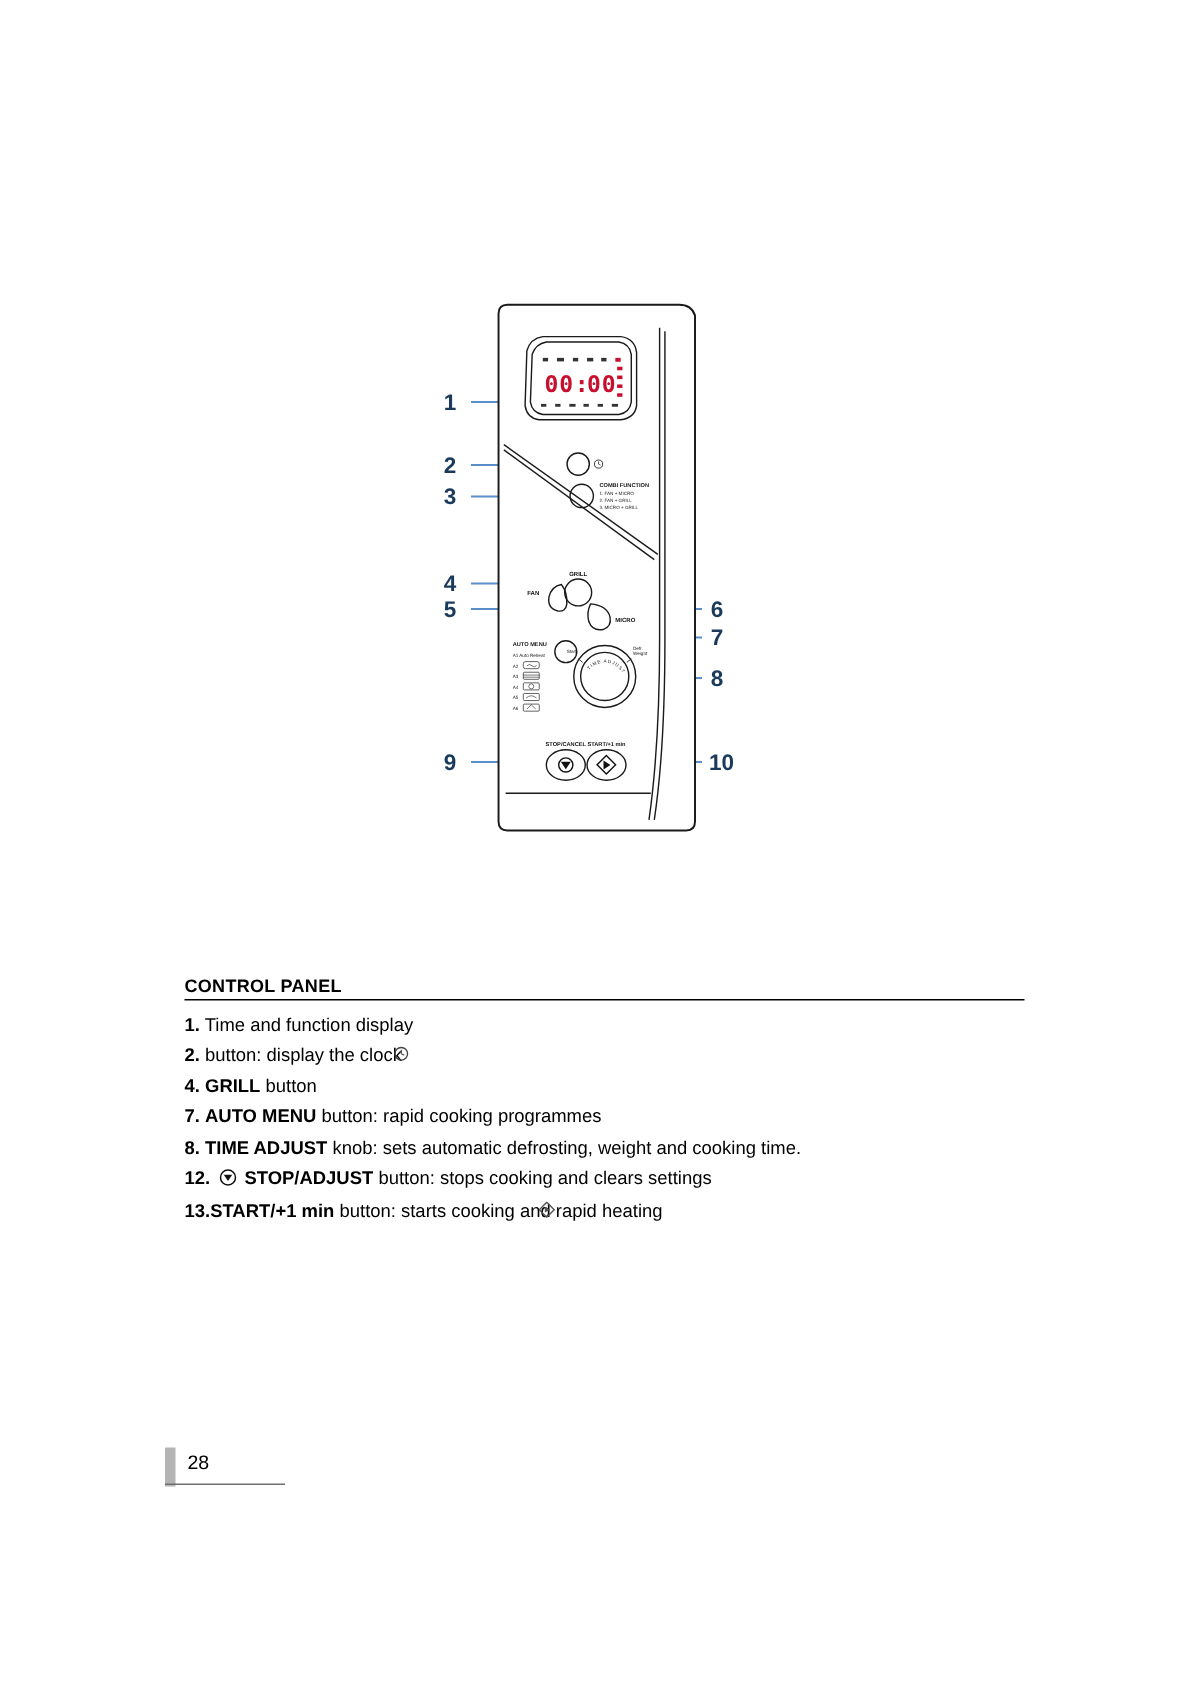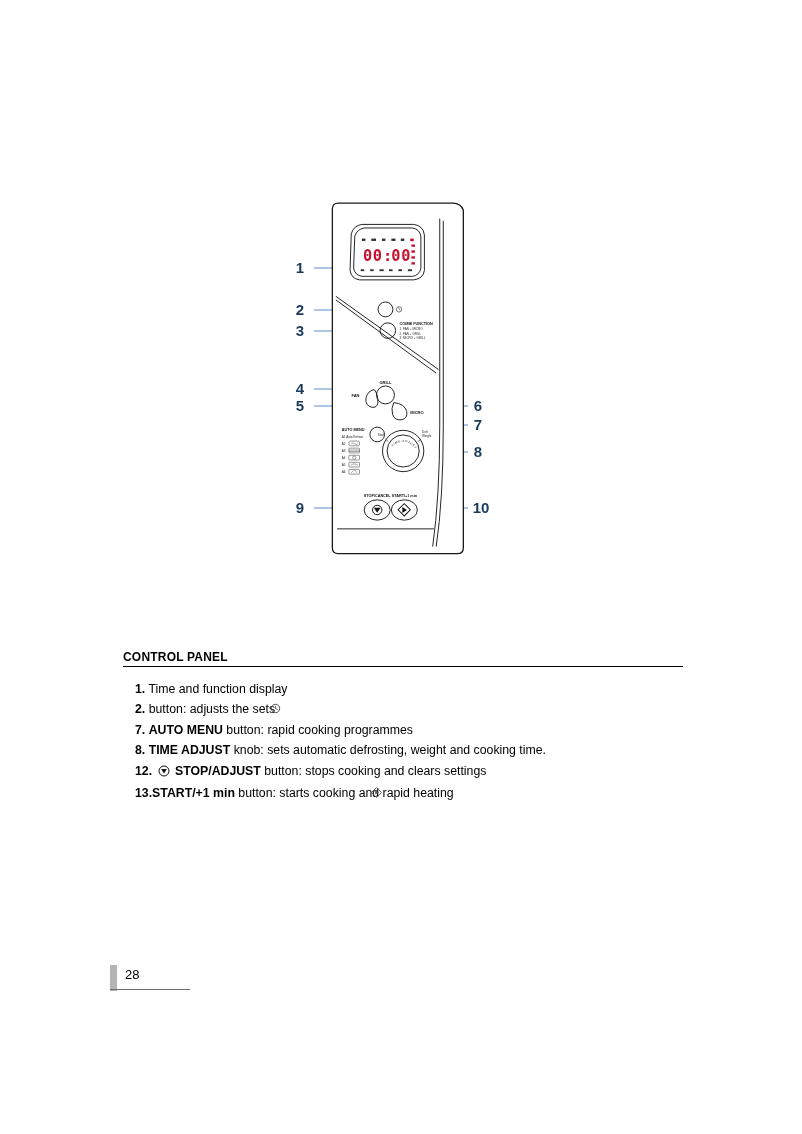--- a/index.html
+++ b/index.html
@@ -81,21 +81,21 @@
     font-family:"Liberation Sans", sans-serif;
   }
   .title-rule{
     border:0;
     border-top:1px solid #000;
     margin:0 0 6px 0;
     width:560px;
   }
   ul.item-list{
     list-style:none;
-    margin:12px; padding:0;
+    margin:0; padding:0;
   }
   ul.item-list li{
     font-size:12.3px;
     line-height:20.4px;
     margin:0;
     white-space:nowrap;
   }
   .li-num{font-weight:bold;}
   .li-strong{font-weight:bold;}
   .li-rest{font-weight:normal;}
@@ -326,31 +326,36 @@
 
   <ul class="item-list">
 
     <li>
       <span class="li-num">1.</span>
       <span class="li-rest">Time and function display</span>
     </li>
 
     <li>
       <span class="li-num">2.</span>
-      <span class="li-rest">button: adjusts the sets</span>
+      <span class="li-rest">button: display the clock</span>
       <span class="overlap-icon">
         <svg width="11" height="11" viewBox="0 0 11 11">
           <circle cx="5.5" cy="5.5" r="4.2" fill="none" stroke="#444" stroke-width="0.9"></circle>
           <line x1="5.5" y1="5.5" x2="5.5" y2="2.9" stroke="#444" stroke-width="0.8"></line>
           <line x1="5.5" y1="5.5" x2="7.5" y2="6.5" stroke="#444" stroke-width="0.8"></line>
         </svg>
       </span>
     </li>
 
 
+    <li>
+      <span class="li-num">4.</span>
+      <span class="li-strong">GRILL</span>
+      <span class="li-rest">button</span>
+    </li>
 
 
 
     <li>
       <span class="li-num">7.</span>
       <span class="li-strong">AUTO MENU</span>
       <span class="li-rest">button: rapid cooking programmes</span>
     </li>
 
     <li>

